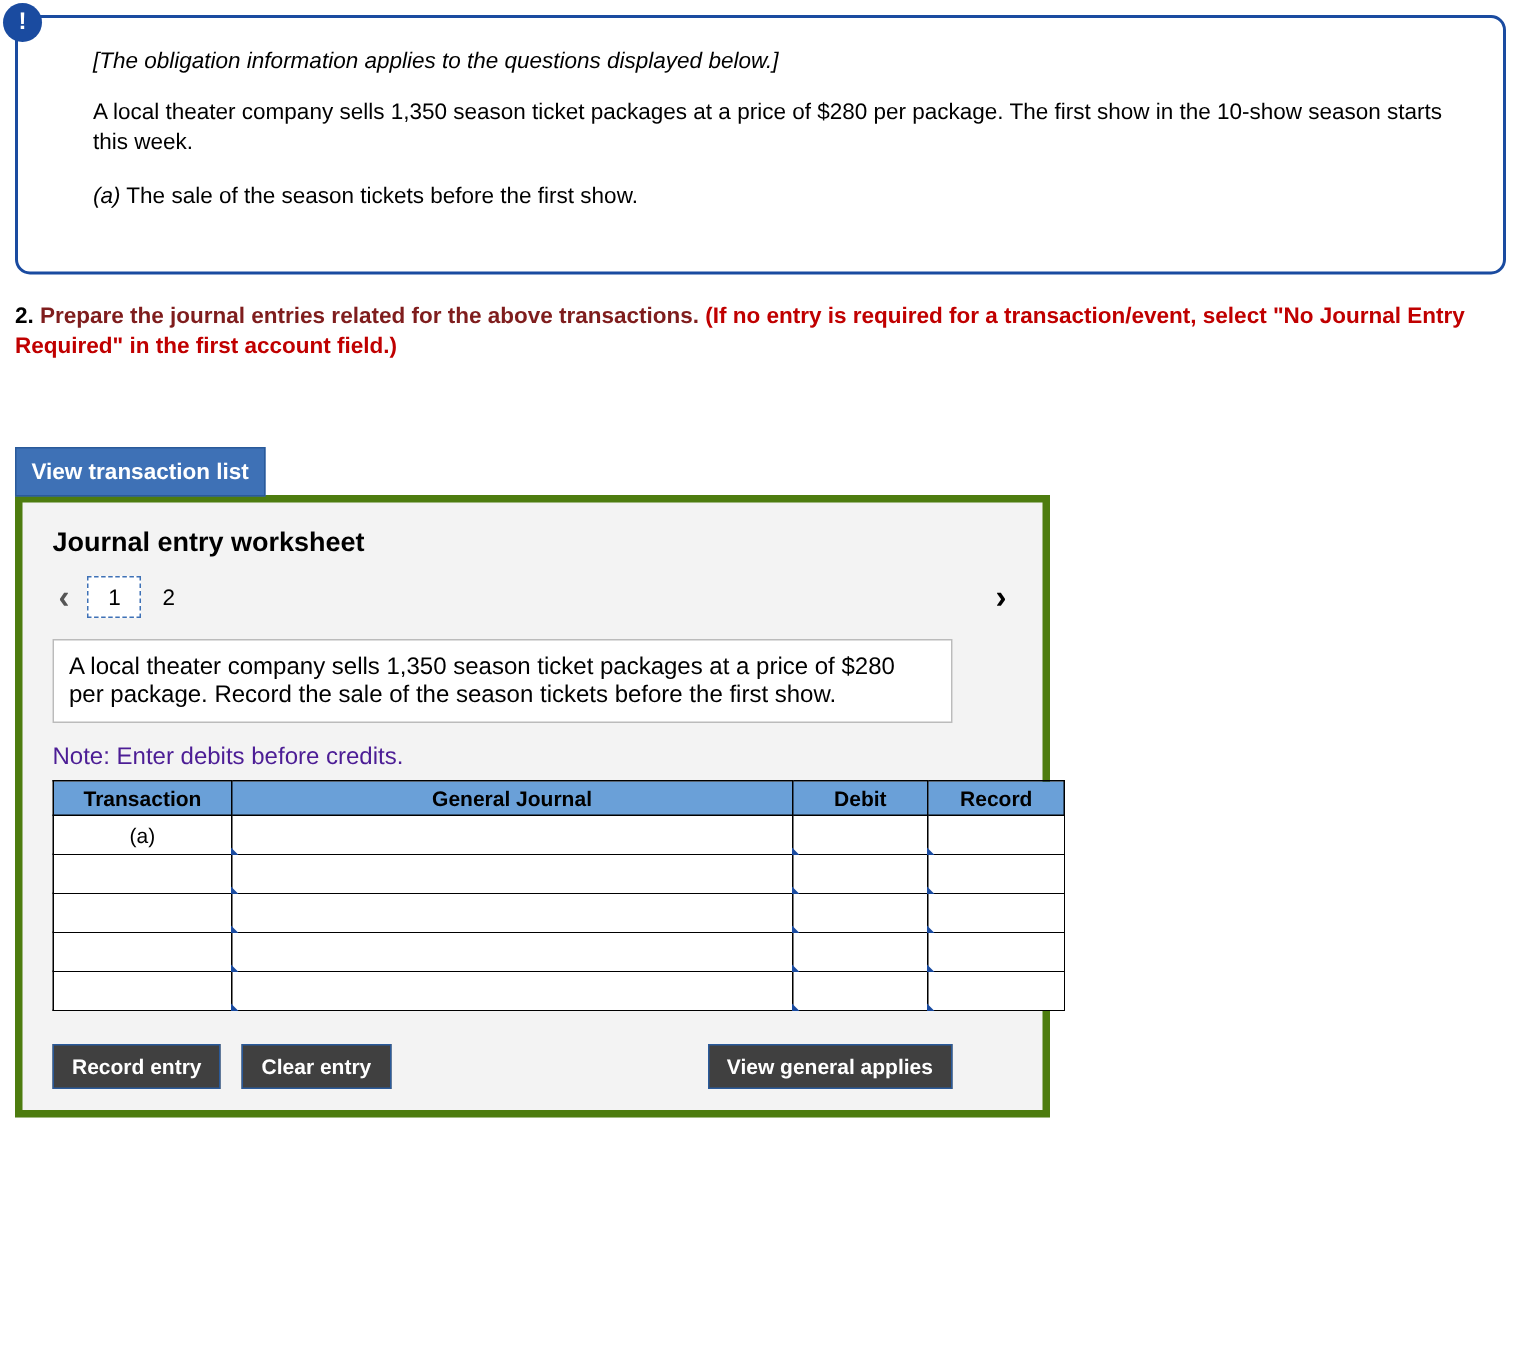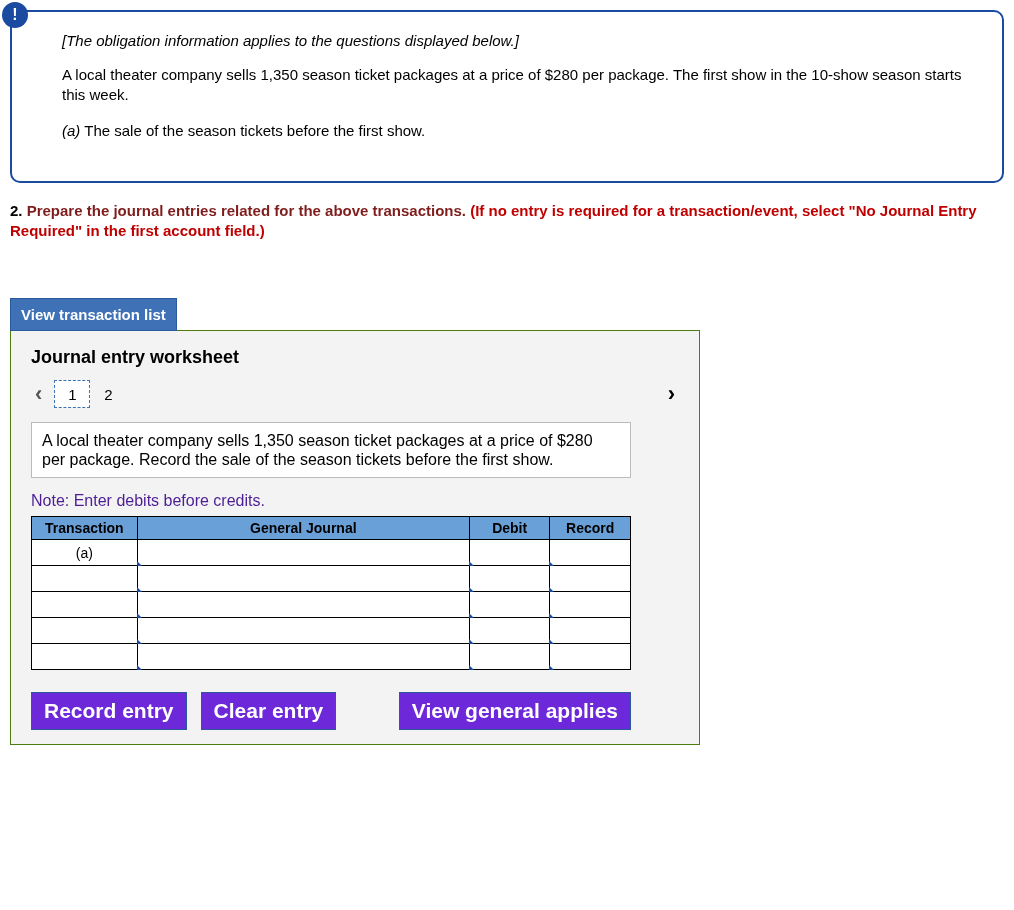--- a/index.html
+++ b/index.html
@@ -57,21 +57,21 @@
     display: inline-block;
     background: #3e71b6;
     color: #fff;
     font-weight: 700;
     padding: 7px 10px;
     border: 1px solid #2a5a9a;
     font-size: 15px;
     margin-top: 33px;
   }
   .worksheet {
-    border: 1px solid #4d7c0f;
+    border: 5px solid #4d7c0f;
     background: #f3f3f3;
     width: 690px;
     padding: 16px 20px 14px 20px;
     margin-top: -1px;
   }
   .ws-title {
     font-weight: 700;
     font-size: 18px;
     margin-bottom: 12px;
   }
@@ -109,21 +109,21 @@
     width: 600px;
     margin-bottom: 14px;
   }
   .note-line {
     color: #4c1d95;
     font-size: 16px;
     margin-bottom: 6px;
   }
   table.jrnl {
     border-collapse: collapse;
-    width: 600px;
+    width: 675px;
   }
   table.jrnl th {
     background: #6aa0d8;
     border: 1px solid #000;
     padding: 3px 6px;
     font-size: 14px;
     font-weight: 700;
     text-align: center;
   }
   table.jrnl td {
@@ -154,26 +154,26 @@
     border-top: 5px solid transparent;
   }
   .btn-row {
     display: flex;
     justify-content: space-between;
     margin-top: 22px;
     width: 600px;
   }
   .btn-row-left { display: flex; gap: 14px; }
   .act-btn {
-    background: #6d28d9;
+    background: #404040;
     color: #fff;
     font-weight: 700;
     padding: 6px 12px;
     border: 1px solid #2a5a9a;
-    font-size: 21px;
+    font-size: 14px;
   }
 </style>
 </head>
 <body>
 
 
 
 <div class="info-box">
   <div class="info-badge">!</div>
   <div class="info-sub">[The obligation information applies to the questions displayed below.]</div>

